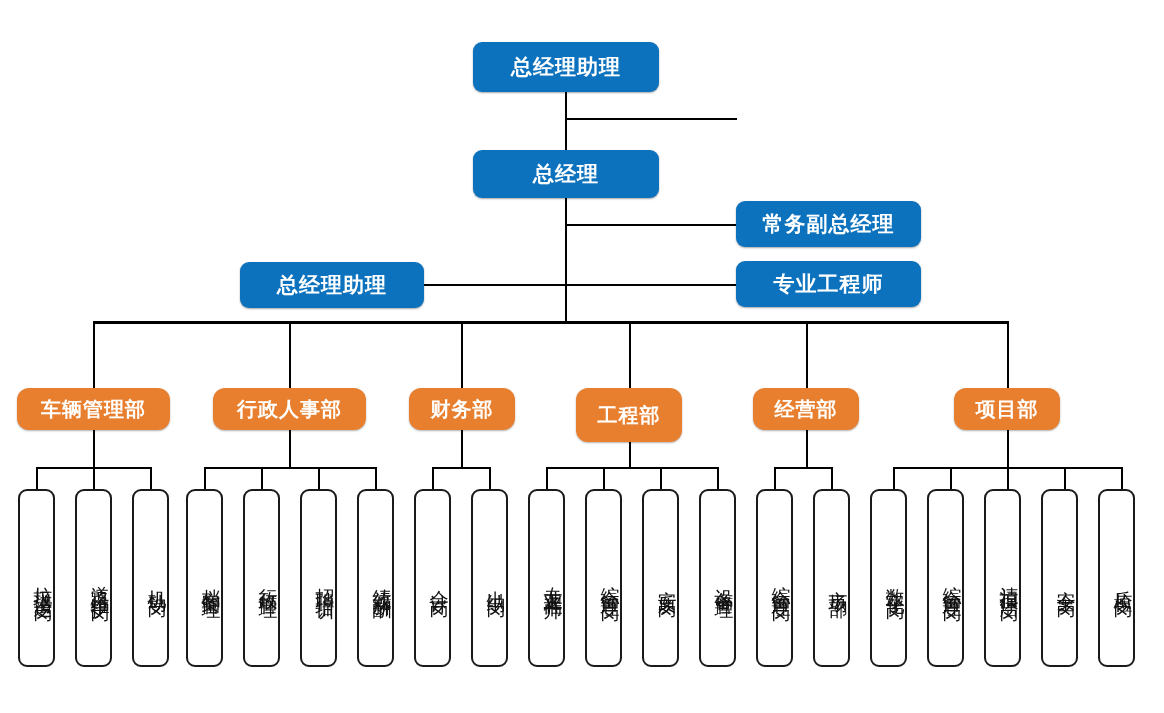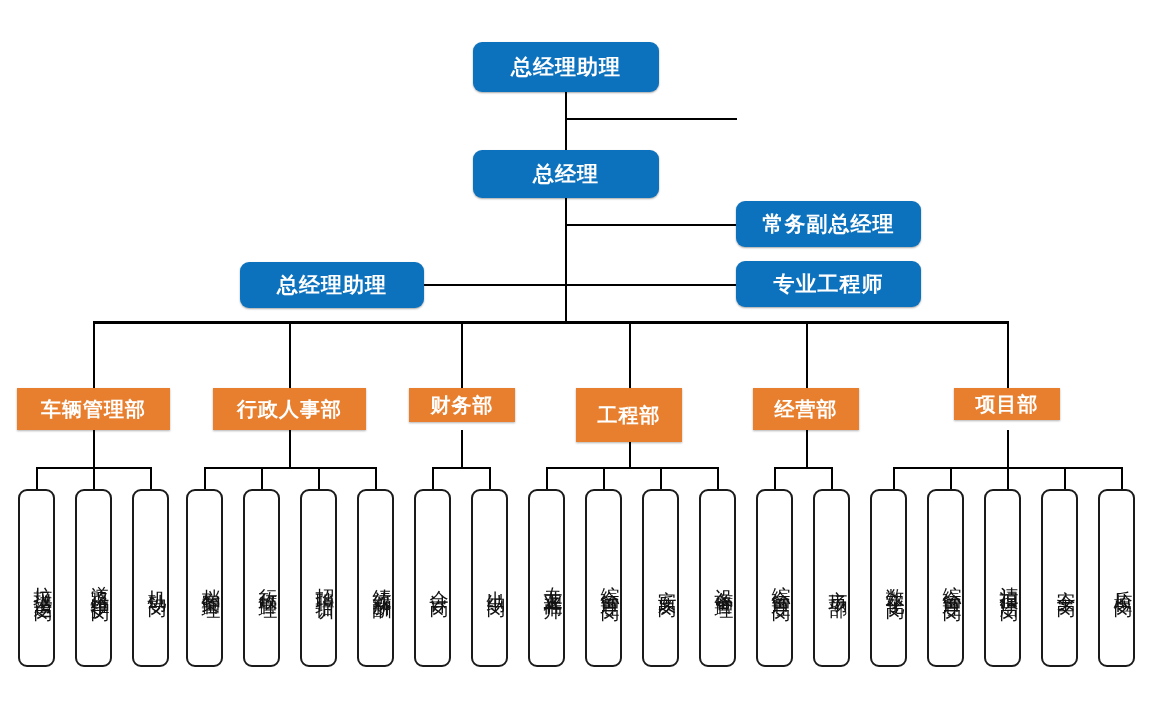--- a/index.html
+++ b/index.html
@@ -28,21 +28,21 @@
     font-size:21px;
     font-weight:600;
     letter-spacing:1px;
     box-shadow:0 1px 2px rgba(0,0,0,.35);
   }
 
   
   .orange{
     background:#E87F2F;
     color:#ffffff;
-    border-radius:0;
+    border-radius:12px;
     font-size:20px;
     font-weight:600;
     letter-spacing:1px;
     box-shadow:0 1px 2px rgba(0,0,0,.3);
   }
 
   
   .leaf{
     background:#ffffff;
     color:#111111;
@@ -137,27 +137,27 @@
   <div class="node blue" style="left:736px;top:201px;width:185px;height:46px;">常务副总经理</div>
 
   <div class="node blue" style="left:736px;top:261px;width:185px;height:46px;">专业工程师</div>
 
   <div class="node blue" style="left:240px;top:262px;width:184px;height:46px;">总经理助理</div>
 
   <div class="node orange" style="left:17px;top:388px;width:153px;height:42px;">车辆管理部</div>
 
   <div class="node orange" style="left:213px;top:388px;width:153px;height:42px;">行政人事部</div>
 
-  <div class="node orange" style="left:409px;top:388px;width:106px;height:34px;">财务部</div>
+  <div class="node orange" style="left:409px;top:388px;width:106px;height:42px;">财务部</div>
 
   <div class="node orange" style="left:576px;top:388px;width:106px;height:54px;">工程部</div>
 
   <div class="node orange" style="left:753px;top:388px;width:106px;height:42px;">经营部</div>
 
-  <div class="node orange" style="left:954px;top:388px;width:106px;height:32px;">项目部</div>
+  <div class="node orange" style="left:954px;top:388px;width:106px;height:42px;">项目部</div>
 
   <div class="node leaf" style="left:18px;top:489px;width:37px;height:178px;">垃圾清运岗</div>
   <div class="node leaf" style="left:75px;top:489px;width:37px;height:178px;">道路维护岗</div>
   <div class="node leaf" style="left:132px;top:489px;width:37px;height:178px;">机动岗</div>
 
   <div class="node leaf" style="left:186px;top:489px;width:37px;height:178px;">档案管理</div>
   <div class="node leaf" style="left:243px;top:489px;width:37px;height:178px;">行政管理</div>
   <div class="node leaf" style="left:300px;top:489px;width:37px;height:178px;">招聘培训</div>
   <div class="node leaf" style="left:357px;top:489px;width:37px;height:178px;">绩效薪酬</div>
 

